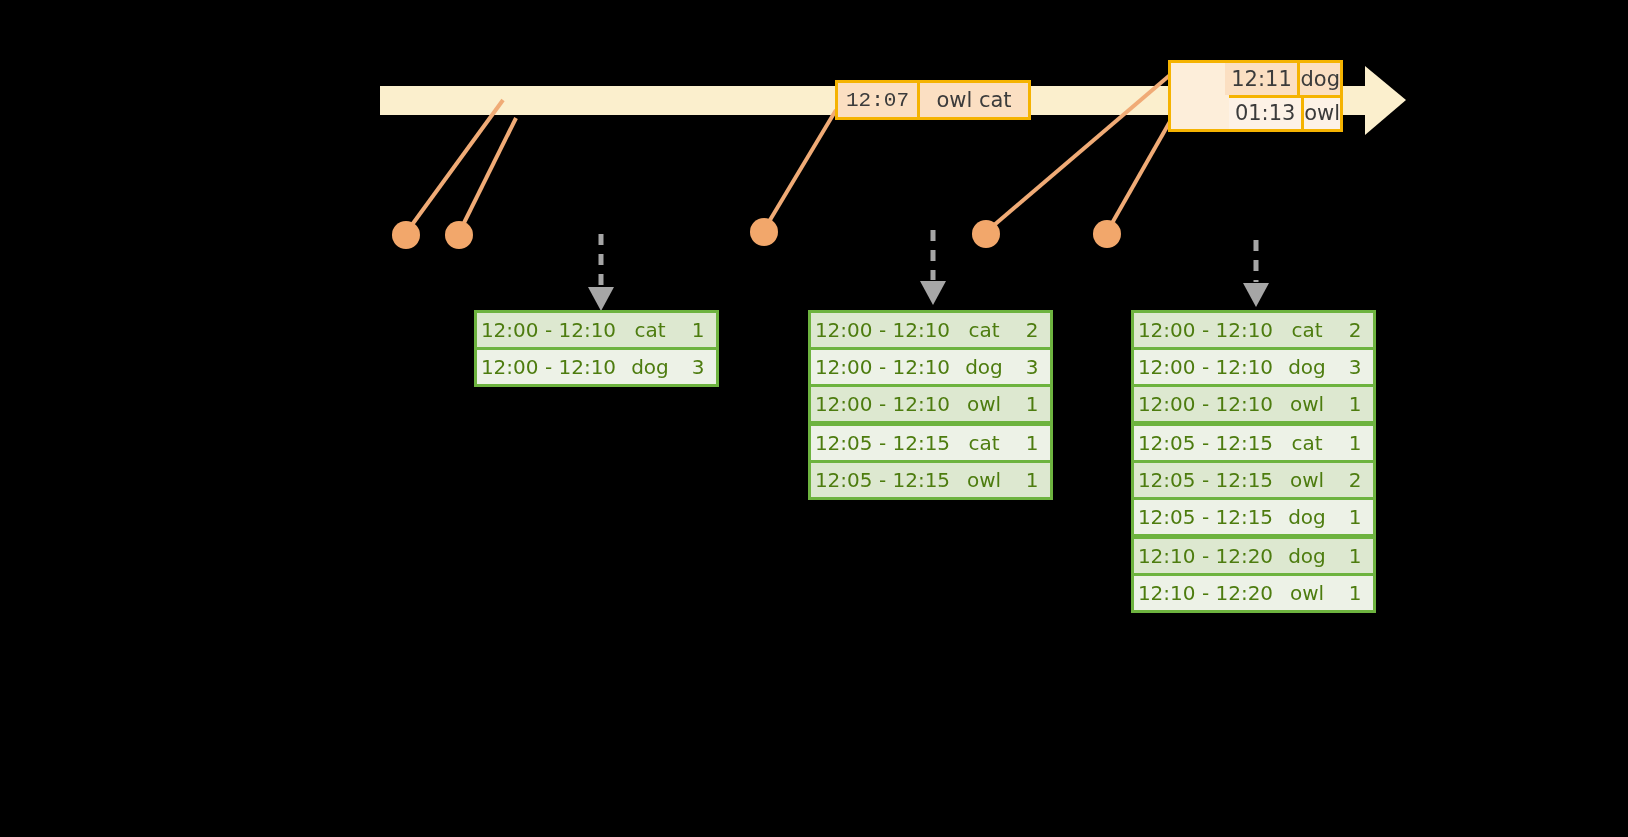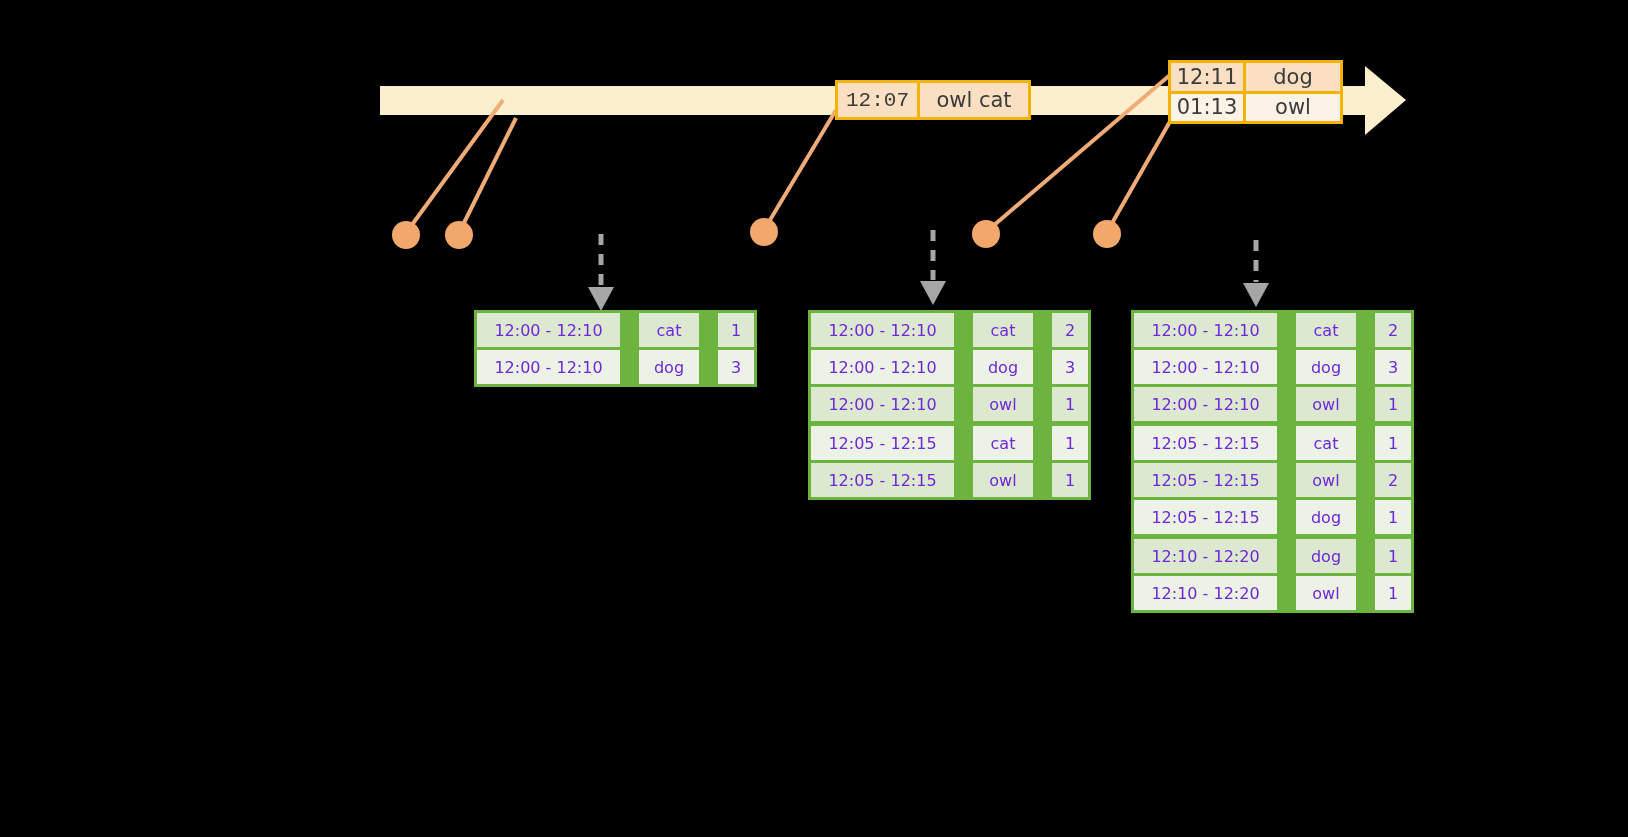--- a/index.html
+++ b/index.html
@@ -18,27 +18,27 @@
   .evt-words{display:flex;align-items:center;justify-content:center;
              font-size:21px;color:#3b3b3b;box-sizing:border-box;flex:1 1 auto;}
   .shade-a .evt-time,.shade-a .evt-words{background:#FBDFC2;}
   .shade-b .evt-time,.shade-b .evt-words{background:#FDF2E6;}
 
   
   .res-table{position:absolute;border:3px solid #6DB33F;box-sizing:border-box;
              background:#6DB33F;display:flex;flex-direction:column;}
   .res-row{display:flex;}
   .res-cell{display:flex;align-items:center;box-sizing:border-box;
-            font-size:16px;color:#6d28d9;}
+            font-size:20px;color:#4d7c0f;}
   .res-win{justify-content:center;}
   .res-key{justify-content:center;}
   .res-cnt{justify-content:center;}
   .band-a .res-cell{background:#DDE8D0;}
   .band-b .res-cell{background:#EDF2E7;}
-  .res-row .res-cell + .res-cell{margin-left:19px;}
+  .res-row .res-cell + .res-cell{margin-left:0;}
   .res-row + .res-row{margin-top:3px;}
   .res-row.grp-break{margin-top:5px;}
 </style>
 </head>
 <body>
 
 <div id="stage">
 
   <svg class="layer" viewBox="0 0 1628 837">
 
@@ -76,21 +76,21 @@
   </svg>
 
 
   <div class="evt-box" style="left:835px;top:80px;width:196px;height:40px;">
     <div class="evt-row shade-a">
       <div class="evt-time" style="width:82px;font-family:Liberation Mono, monospace;">12:07</div>
       <div class="evt-words">owl cat</div>
     </div>
   </div>
 
-  <div class="evt-box" style="left:1168px;top:60px;width:175px;height:64px;">
+  <div class="evt-box" style="left:1168px;top:60px;width:175px;height:72px;align-items:flex-end;">
     <div class="evt-row shade-a">
       <div class="evt-time" style="width:75px;">12:11</div>
       <div class="evt-words">dog</div>
     </div>
     <div class="evt-row shade-b">
       <div class="evt-time" style="width:75px;">01:13</div>
       <div class="evt-words">owl</div>
     </div>
   </div>
 

